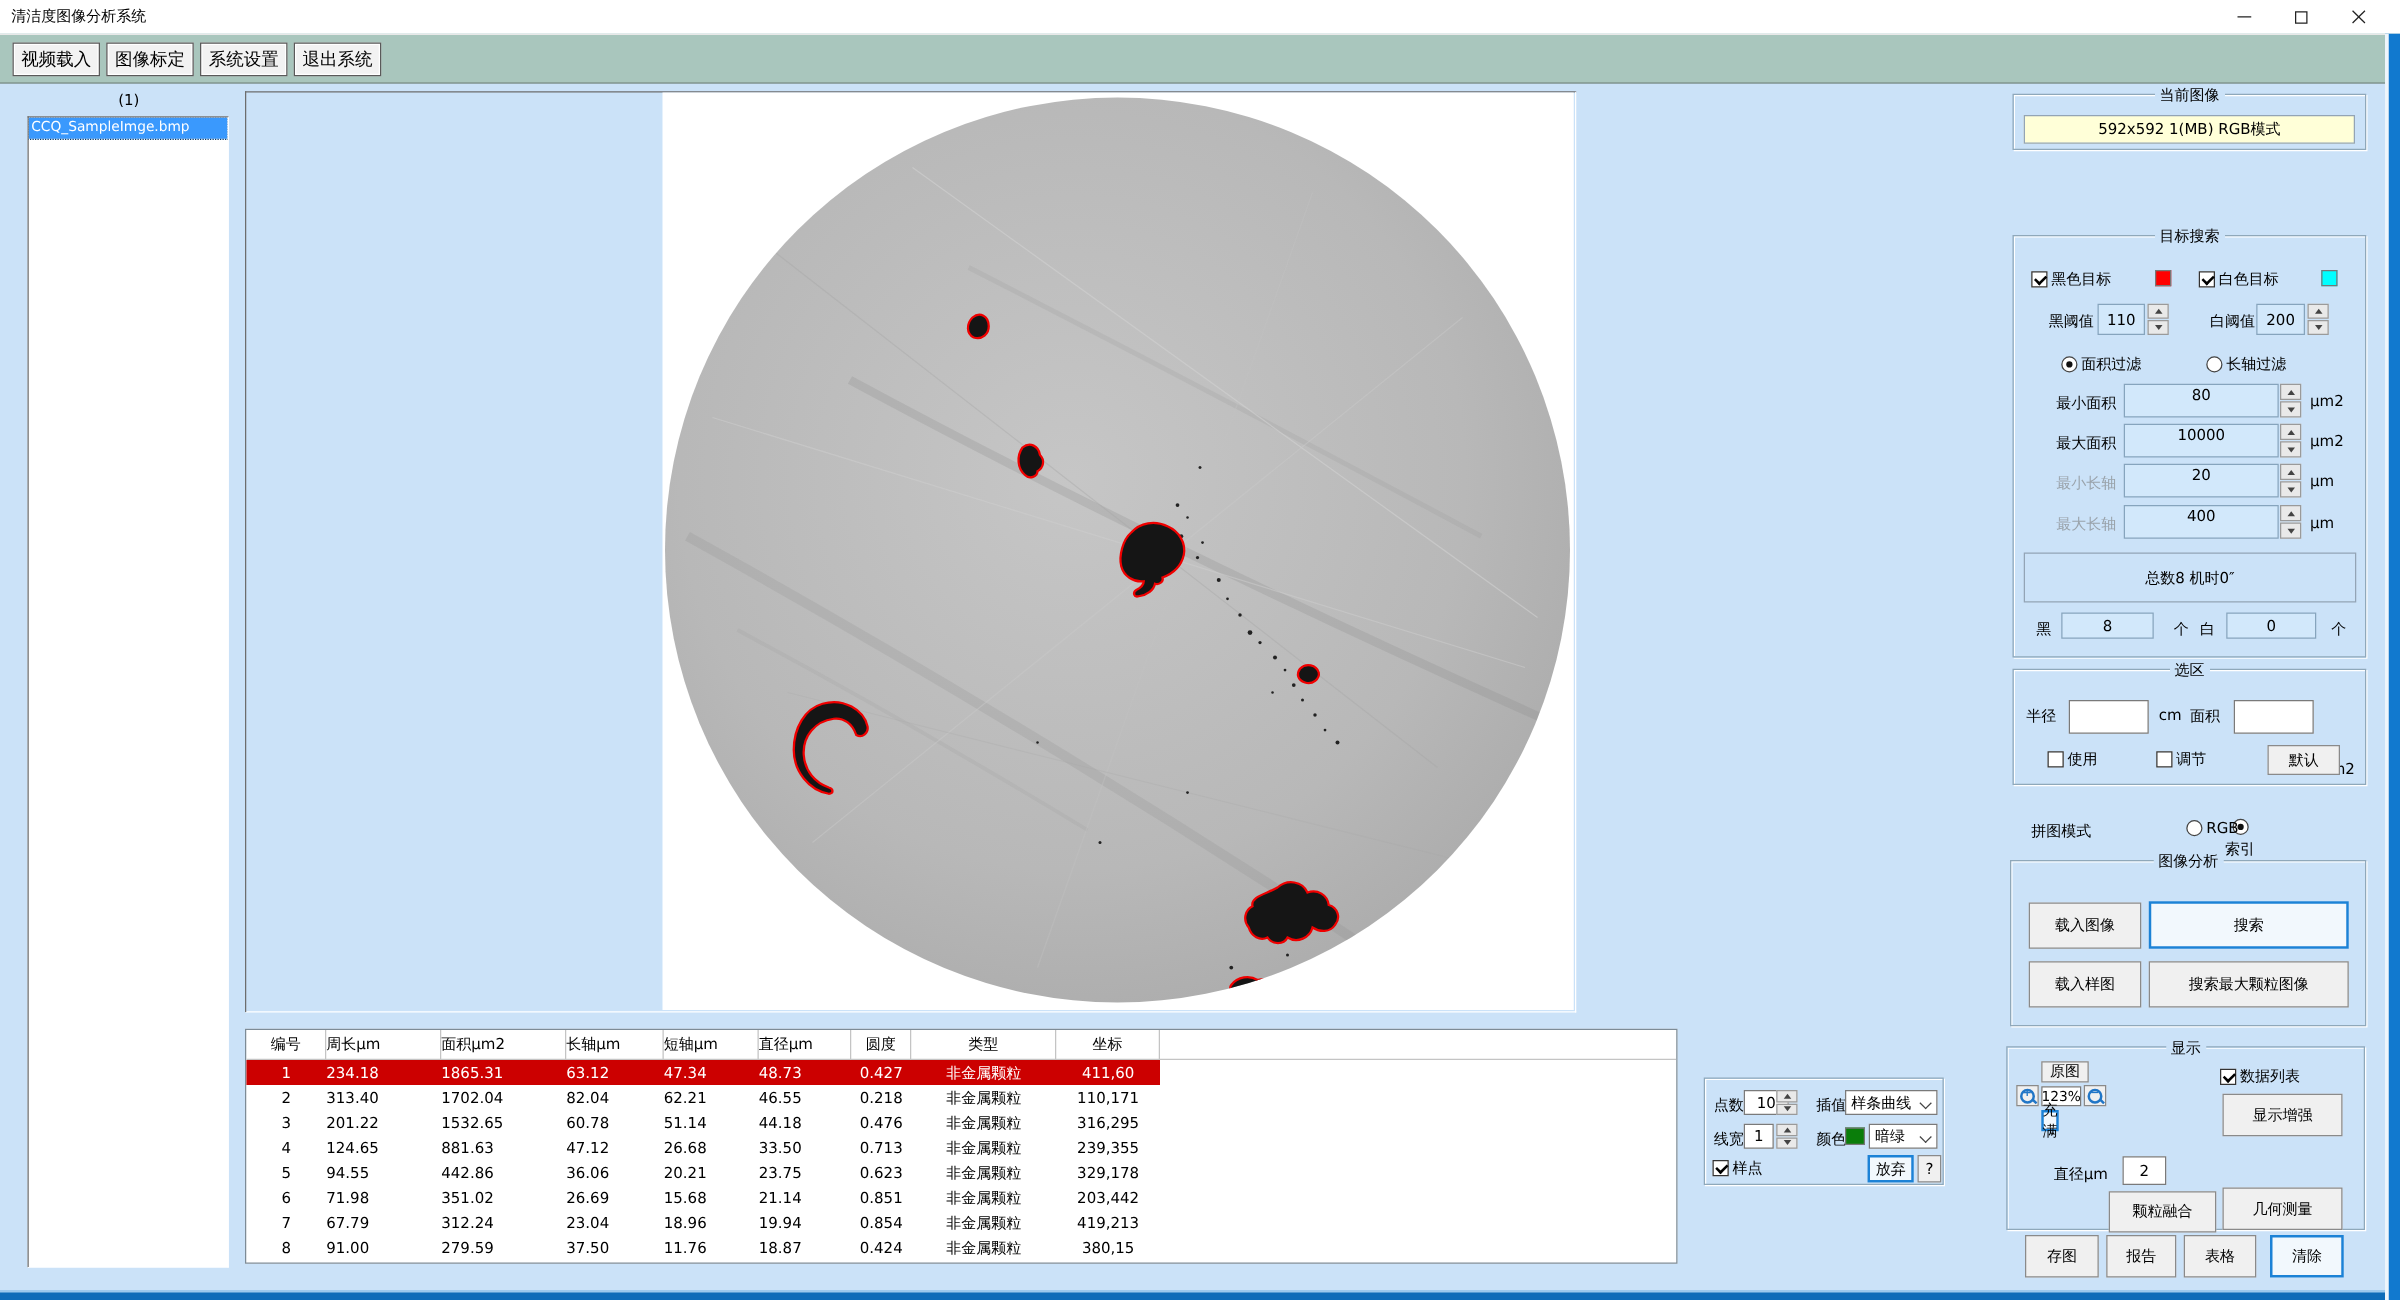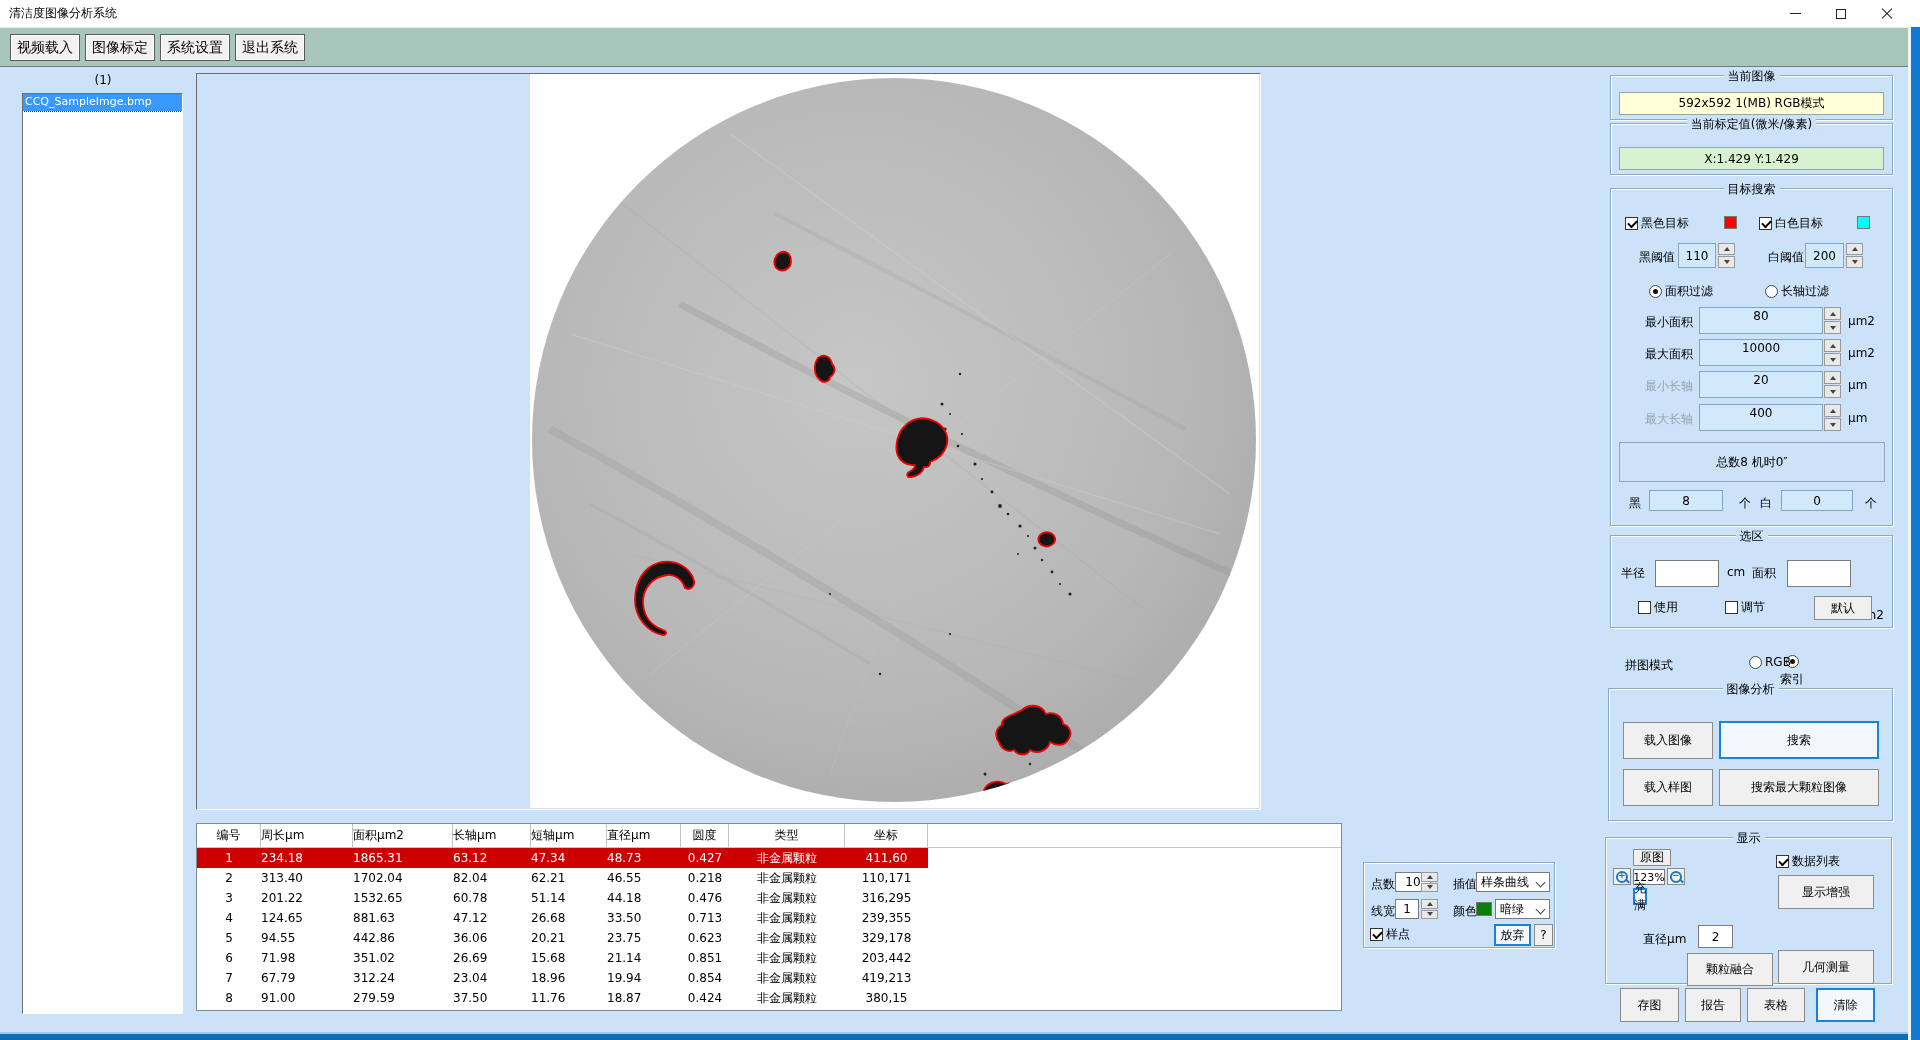--- a/index.html
+++ b/index.html
@@ -313,24 +313,20 @@
         </div>
       <div class="btn blue" style="left:130px;top:61px;width:37px;height:22px;">放弃</div>
       <div class="btn" style="left:170px;top:61px;width:19px;height:22px;">?</div>
     </div>
 
     <div class="gbox" style="left:1610px;top:8px;width:283px;height:45px;">
       <span class="gbox-label">当前图像</span>
       <div class="sunken" style="left:8px;top:16px;width:265px;height:23px;background:#ffffd8;">592x592 1(MB) RGB模式</div>
     </div>
 
-    <div class="gbox" style="left:1610px;top:56px;width:283px;height:52px;">
-      <span class="gbox-label">当前标定值(微米/像素)</span>
-      <div class="sunken" style="left:8px;top:23px;width:265px;height:23px;background:#d6f2d0;">X:1.429    Y:1.429</div>
-    </div>
 
     <div class="gbox" style="left:1610px;top:121px;width:283px;height:338px;">
       <span class="gbox-label">目标搜索</span>
       <div class="chk on" style="left:14px;top:26px;">
           <span class="box"></span>
           <span>黑色目标</span>
         </div>
       <span class="swatch" style="left: 113px; top: 27px; width: 13px; height: 13px; background-color: rgb(255, 0, 0);"></span>
       <div class="chk on" style="left:148px;top:26px;">
           <span class="box"></span>

